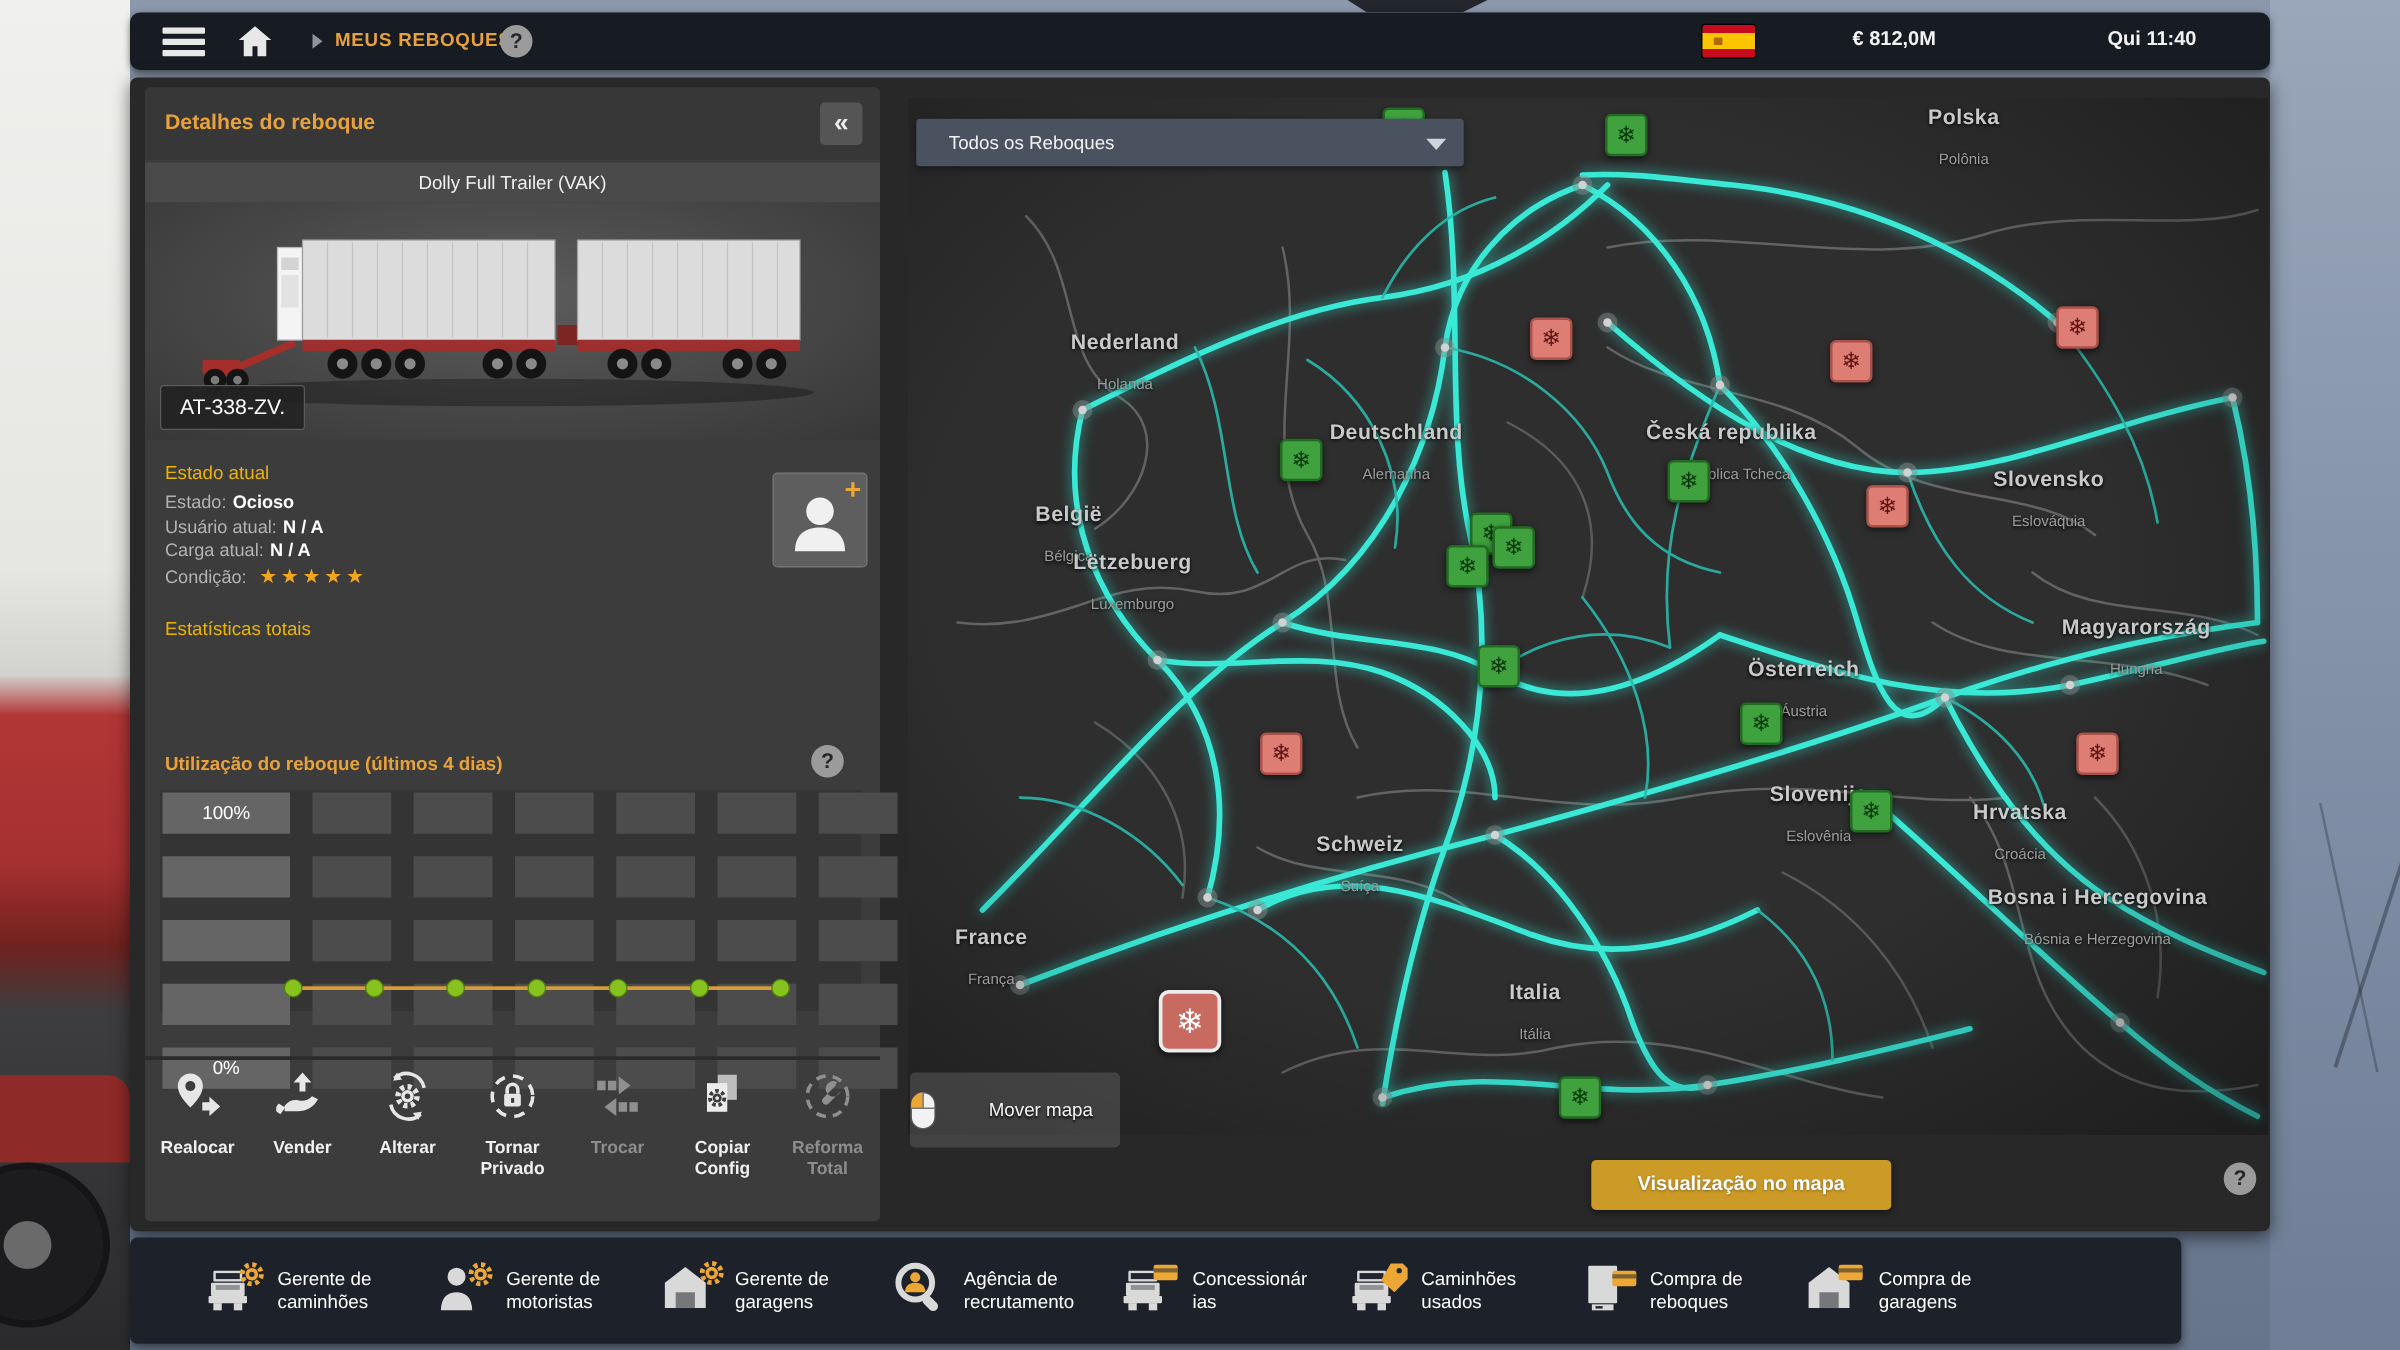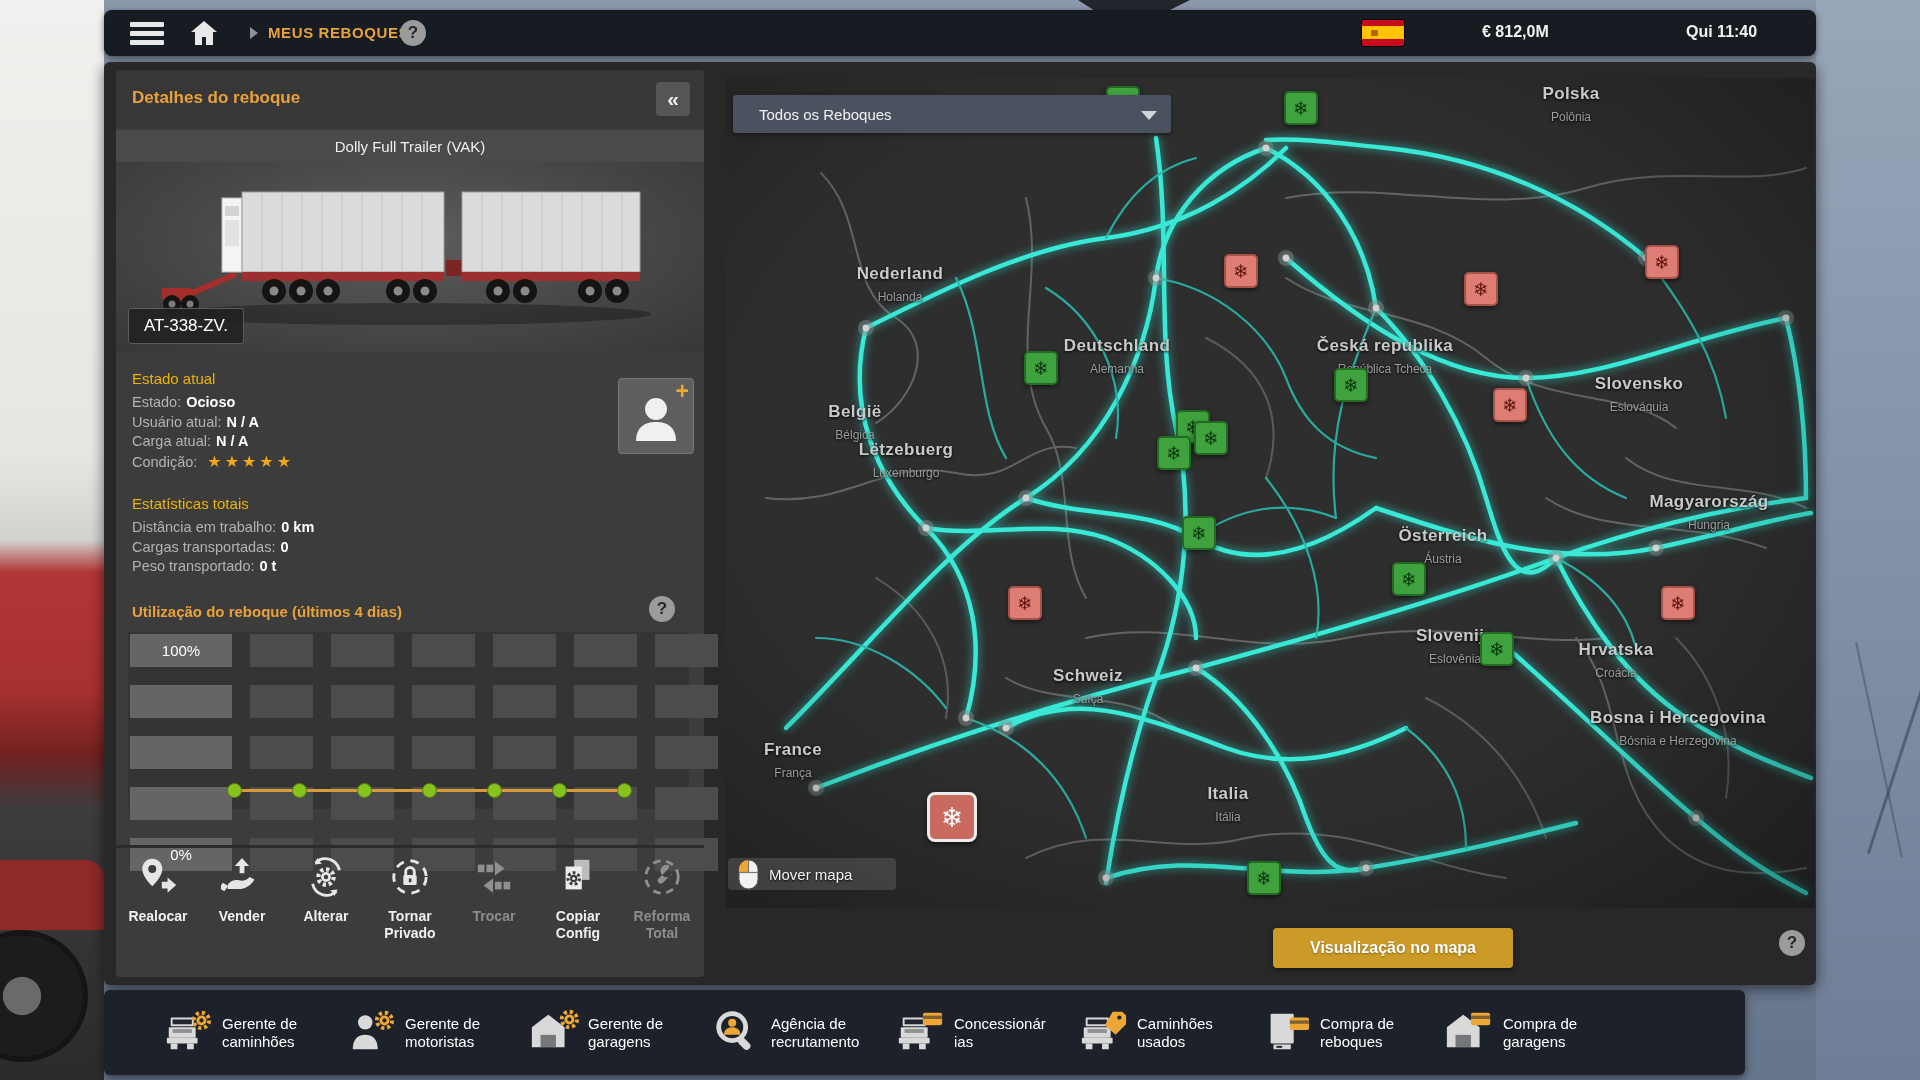--- a/index.html
+++ b/index.html
@@ -72,34 +72,34 @@
   .action-label{font-size:14px;color:#f0f0f0;text-align:center;line-height:1.18;max-width:76px;font-weight:bold;}
   .action.disabled .action-label{color:#8d8d8d;}
   
   #map{position:absolute;left:726px;top:78px;width:1089px;height:830px;background:#2e2e2e;overflow:hidden;border-radius:2px;}
   #map svg.roads{position:absolute;left:0;top:0;}
   .roads-main{filter:drop-shadow(0 0 5px rgba(45,225,210,.75));}
   .vignette{position:absolute;left:0;top:0;width:100%;height:100%;
     background:radial-gradient(ellipse at 45% 45%,transparent 55%,rgba(0,0,0,.38) 100%);pointer-events:none;}
   .country{position:absolute;transform:translate(-50%,0);text-align:center;text-shadow:0 1px 3px #000;pointer-events:none;white-space:nowrap;}
   .country .cname{font-size:17px;font-weight:bold;letter-spacing:.4px;color:#c9c9c9;}
-  .country .csub{font-size:12px;color:#9c9c9c;margin-top:6px;}
+  .country .csub{font-size:12px;color:#9c9c9c;margin-top:16px;}
   .marker{position:absolute;width:30px;height:30px;border-radius:5px;display:flex;align-items:center;justify-content:center;
     font-size:19px;transform:translate(-50%,-50%);box-shadow:0 2px 5px rgba(0,0,0,.55);cursor:pointer;
     font-family:"DejaVu Sans",sans-serif;}
   .marker.green{background:#3fa23f;border:2px solid #236b23;color:#093709;}
   .marker.red{background:#dd7d74;border:2px solid #a8524a;color:#5e1410;}
   .marker.selected{width:44px;height:44px;background:#c96a60;border:3px solid #ececec;color:#fff;font-size:27px;border-radius:8px;}
   #map-dropdown{position:absolute;left:733px;top:95px;width:438px;height:38px;background:#49525e;border-radius:3px;
     display:flex;align-items:center;cursor:pointer;box-shadow:0 2px 5px rgba(0,0,0,.4);}
   #map-dropdown .dd-text{margin-left:26px;font-size:15px;color:#f2f2f2;}
   #map-dropdown .dd-chevron{position:absolute;right:14px;top:16px;width:0;height:0;
     border-left:8px solid transparent;border-right:8px solid transparent;border-top:9px solid #cfd4da;}
-  #mover{position:absolute;left:728px;top:858px;width:168px;height:32px;background:rgba(112,112,112,.38);border-radius:4px;
-    display:flex;align-items:center;padding-left:10px;box-sizing:border-box;}
+  #mover{position:absolute;left:728px;top:858px;width:168px;height:60px;background:rgba(112,112,112,.38);border-radius:4px;
+    display:flex;align-items:center;box-sizing:border-box;gap:32px;}
   #mover svg{width:21px;height:31px;margin-right:10px;}
   #mover .mv-text{font-size:15px;color:#f4f4f4;text-shadow:0 1px 2px #000;}
   .view-btn{position:absolute;height:40px;border-radius:4px;font-size:16px;font-weight:bold;color:#fff;
     display:flex;align-items:center;justify-content:center;cursor:pointer;box-shadow:0 2px 5px rgba(0,0,0,.45);}
   #btn-table{left:945px;top:928px;width:298px;background:#3f4c5a;}
   #btn-map{left:1273px;top:928px;width:240px;background:#cc9a26;text-shadow:0 1px 2px rgba(0,0,0,.35);}
   #map-help{position:absolute;left:1779px;top:930px;}
   
   #navbar{position:absolute;left:104px;top:990px;width:1641px;height:85px;background:#1d212a;border-radius:6px;
     display:flex;align-items:stretch;padding:0 0 0 44px;box-sizing:border-box;box-shadow:0 3px 8px rgba(0,0,0,.5);}
@@ -231,25 +231,20 @@
     <div id="driver-box">
       <svg viewBox="0 0 74 74" width="74" height="74">
         <circle cx="37" cy="30" r="11" fill="#f0f0f0"></circle>
         <path d="M17 62 c0 -14 9 -19 20 -19 s20 5 20 19 z" fill="#f0f0f0"></path>
       </svg>
       <span class="plus">+</span>
     </div>
 
     <div id="stats-block">
       <div class="sec-title">Estatísticas totais</div>
-      <div id="stats-rows">
-          <div class="drow"><span class="dlab">Distância em trabalho:</span><span class="dval">0 km</span></div>
-          <div class="drow"><span class="dlab">Cargas transportadas:</span><span class="dval">0</span></div>
-          <div class="drow"><span class="dlab">Peso transportado:</span><span class="dval">0 t</span></div>
-        </div>
     </div>
 
     <div id="usage-title">Utilização do reboque (últimos 4 dias)</div>
     <div id="usage-help" class="help-circle">?</div>
 
     <div id="chart">
         <div class="c lab">100%</div>
         <div class="c"></div>
         <div class="c"></div>
         <div class="c"></div>

